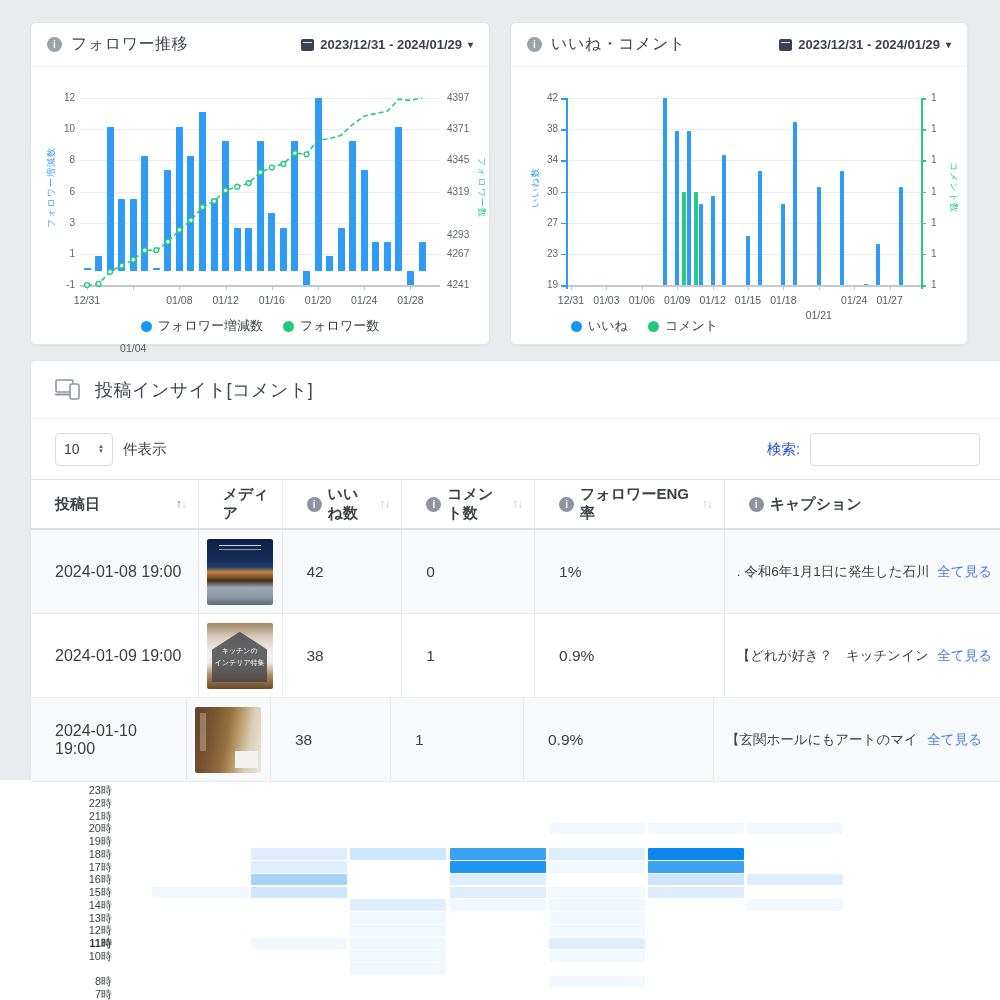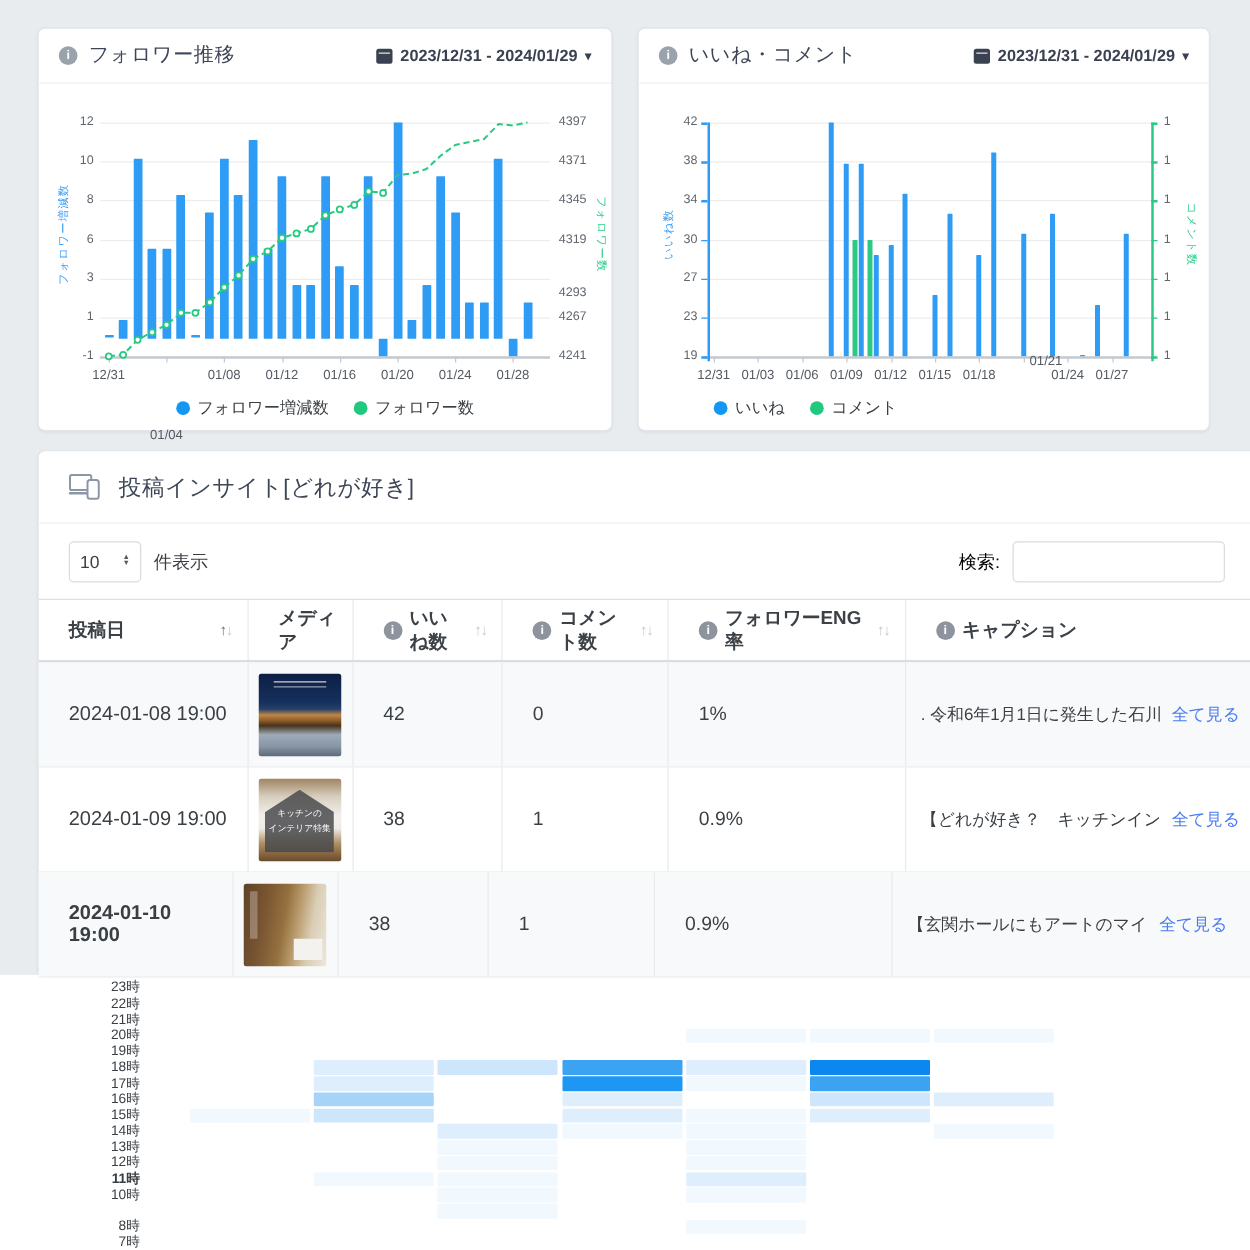--- a/index.html
+++ b/index.html
@@ -36,21 +36,21 @@
   .legend .item{display:flex;align-items:center;gap:6px;}
   .legend .dot{width:11px;height:11px;border-radius:50%;}
   
   #table-card{left:30px;top:360px;width:975px;height:420px;}
   .tc-head{display:flex;align-items:center;gap:13px;height:58px;padding:0 24px;border-bottom:1px solid #eef0f3;}
   .tc-head h2{font-size:18px;font-weight:500;color:#3d4656;margin:0;letter-spacing:.5px;}
   .tc-controls{position:relative;display:flex;align-items:center;height:60px;padding:0 24px;gap:10px;}
   .select{display:flex;align-items:center;justify-content:space-between;width:58px;height:33px;border:1px solid #d8dce1;border-radius:4px;padding:0 8px;font-size:14px;color:#3a3f44;cursor:pointer;background:#fff;}
   .sel-arrows{display:flex;flex-direction:column;font-size:6px;line-height:5px;color:#555b63;}
   .ctl-label{font-size:14.5px;color:#3a3f44;}
-  .search-label{margin-left:auto;font-size:14.5px;color:#000000;}
+  .search-label{margin-left:auto;font-size:14.5px;color:#1d4ed8;}
   .search-input{width:170px;height:33px;border:1px solid #d8dce1;border-radius:4px;flex:0 0 auto;}
   .thead{display:flex;border-top:1px solid #dde1e6;border-bottom:2px solid #d9dee3;}
   .th{display:flex;align-items:center;gap:6px;height:48px;padding:0 12px 0 24px;font-size:15px;font-weight:700;color:#3b4147;border-right:1px solid #e8eaed;cursor:pointer;}
   .th:last-child{border-right:none;}
   .th .info-badge{width:15px;height:15px;background:#8d949e;}
   .sort{display:flex;font-size:12px;color:#c6cbd2;margin-left:2px;letter-spacing:-1px;}
   .sort .on{color:#6f7680;}
   .trow{display:flex;height:84px;border-bottom:1px solid #eceef0;}
   .trow.odd{background:#f8f9fa;}
   .td{display:flex;align-items:center;padding:0 12px 0 24px;font-size:15.5px;color:#3a3f44;border-right:1px solid #e8eaed;overflow:hidden;}
@@ -269,21 +269,21 @@
         <div class="xlab" style="left: 108.8px; top: 227px;">01/06</div>
         <div class="stub" style="left: 130.8px; top: 218px; width: 1px; height: 5px; background: rgb(195, 201, 207);"></div>
         <div class="xlab" style="left: 144.2px; top: 227px;">01/09</div>
         <div class="stub" style="left: 166.2px; top: 218px; width: 1px; height: 5px; background: rgb(195, 201, 207);"></div>
         <div class="xlab" style="left: 179.6px; top: 227px;">01/12</div>
         <div class="stub" style="left: 201.6px; top: 218px; width: 1px; height: 5px; background: rgb(195, 201, 207);"></div>
         <div class="xlab" style="left: 215px; top: 227px; text-align: center;">01/15</div>
         <div class="stub" style="left: 237px; top: 218px; width: 1px; height: 5px; background: rgb(195, 201, 207);"></div>
         <div class="xlab" style="left: 250.4px; top: 227px;">01/18</div>
         <div class="stub" style="left: 272.4px; top: 218px; width: 1px; height: 5px; background: rgb(195, 201, 207);"></div>
-        <div class="xlab" style="left: 285.8px; top: 216px; margin-left: 18px;">01/21</div>
+        <div class="xlab" style="left: 285.8px; top: 242px;">01/21</div>
         <div class="stub" style="left: 307.8px; top: 218px; width: 1px; height: 5px; background: rgb(195, 201, 207);"></div>
         <div class="xlab" style="left: 321.2px; top: 227px;">01/24</div>
         <div class="stub" style="left: 343.2px; top: 218px; width: 1px; height: 5px; background: rgb(195, 201, 207);"></div>
         <div class="xlab" style="left: 356.6px; top: 227px;">01/27</div>
         <div class="stub" style="left: 378.6px; top: 218px; width: 1px; height: 5px; background: rgb(195, 201, 207);"></div>
       </div>
     <div class="legend" id="legend2">
         <div class="item">
           <div class="dot" style="background: rgb(20, 150, 243);"></div>
           <span>いいね</span>
@@ -295,21 +295,21 @@
       </div>
   </section>
 
   <section class="card" id="table-card">
     <div class="tc-head">
       <svg width="27" height="21" viewBox="0 0 27 21">
         <rect x="1" y="1" width="17" height="12" rx="1.5" fill="none" stroke="#8d96a5" stroke-width="1.6"></rect>
         <rect x="0" y="14.5" width="19" height="2" rx="1" fill="#8d96a5"></rect>
         <rect x="15" y="5" width="9" height="15" rx="2" fill="#fff" stroke="#8d96a5" stroke-width="1.6"></rect>
       </svg>
-      <h2>投稿インサイト[どれが好き]</h2>
+      <h2>投稿インサイト[コメント]</h2>
     </div>
     <div class="tc-controls">
       <div class="select">
         <span>10</span>
         <span class="sel-arrows">
             <span>▲</span>
             <span>▼</span>
           </span>
       </div>
       <span class="ctl-label">件表示</span>
@@ -383,21 +383,21 @@
             </div>
             <div class="td" style="width: 120px;">38</div>
             <div class="td" style="width: 133px;">1</div>
             <div class="td" style="width: 190px;">0.9%</div>
             <div class="td cap" style="width: 280px;">
               <span class="txt">【どれが好き？　キッチンインテ...</span>
               <span class="lnk">全て見る</span>
             </div>
           </div>
           <div class="trow odd">
-            <div class="td date" style="width: 156px; font-weight: bold;">2024-01-10 19:00</div>
+            <div class="td date" style="width: 156px;">2024-01-10 19:00</div>
             <div class="td media" style="width: 84px;">
               <div class="thumb t-hall"></div>
             </div>
             <div class="td" style="width: 120px;">38</div>
             <div class="td" style="width: 133px;">1</div>
             <div class="td" style="width: 190px;">0.9%</div>
             <div class="td cap" style="width: 280px;">
               <span class="txt">【玄関ホールにもアートのマイン...</span>
               <span class="lnk">全て見る</span>
             </div>

